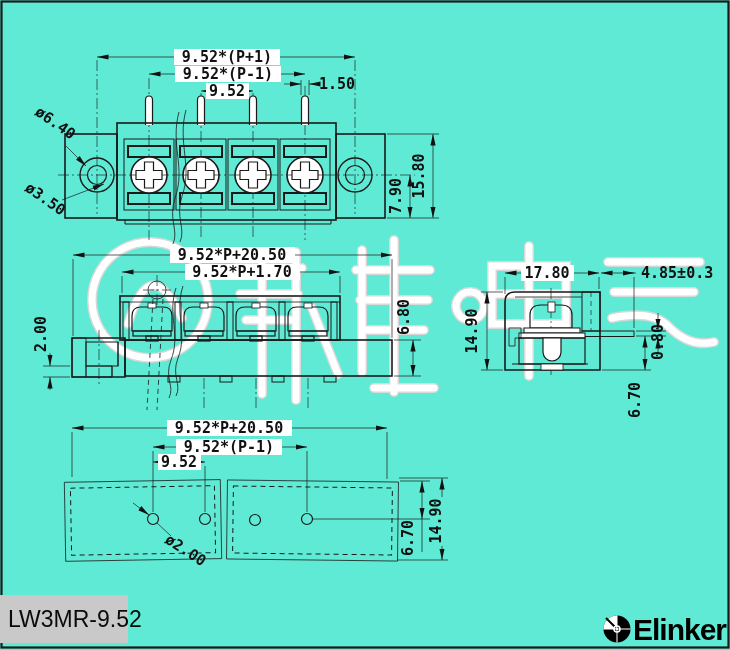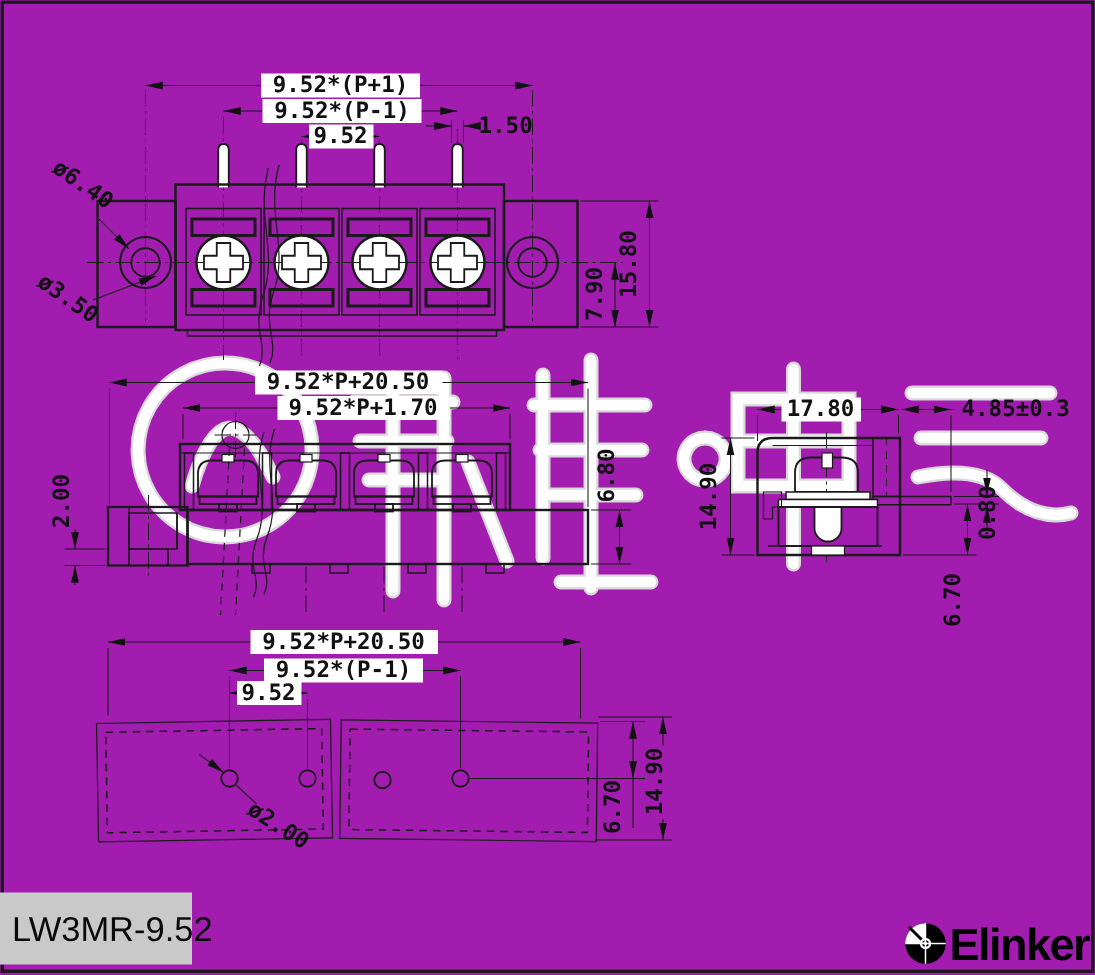--- a/index.html
+++ b/index.html
@@ -1,16 +1,16 @@
 <!DOCTYPE html>
 <html><head>
 <meta charset="utf-8">
 <style>
   html,body{margin:0;padding:0;background:#fff;}
-  .stage{position:relative;width:730px;height:650px;background:#a21caf;overflow:hidden;
+  .stage{position:relative;width:730px;height:650px;background:#5eead4;overflow:hidden;
          font-family:"DejaVu Sans Mono", monospace;}
   svg{position:absolute;left:0;top:0;}
   text.dim{font:bold 15px "DejaVu Sans Mono", monospace;fill:#111;}
   text.label{font:23px "Liberation Sans", sans-serif;fill:#0a0a0a;}
   text.brand{font:900 30px "Liberation Sans", sans-serif;fill:#000;letter-spacing:-1px;}
   .ln{stroke:#1a1a1a;fill:none;}
   .w16{stroke-width:1.6}.w12{stroke-width:1.2}.w10{stroke-width:1}.w08{stroke-width:.8}.w06{stroke-width:.65}
   .dd{stroke-dasharray:11 3 2 3;}
   .dash{stroke-dasharray:5 4;}
   .thin{stroke:#1a1a1a;stroke-width:.7;fill:none;}

